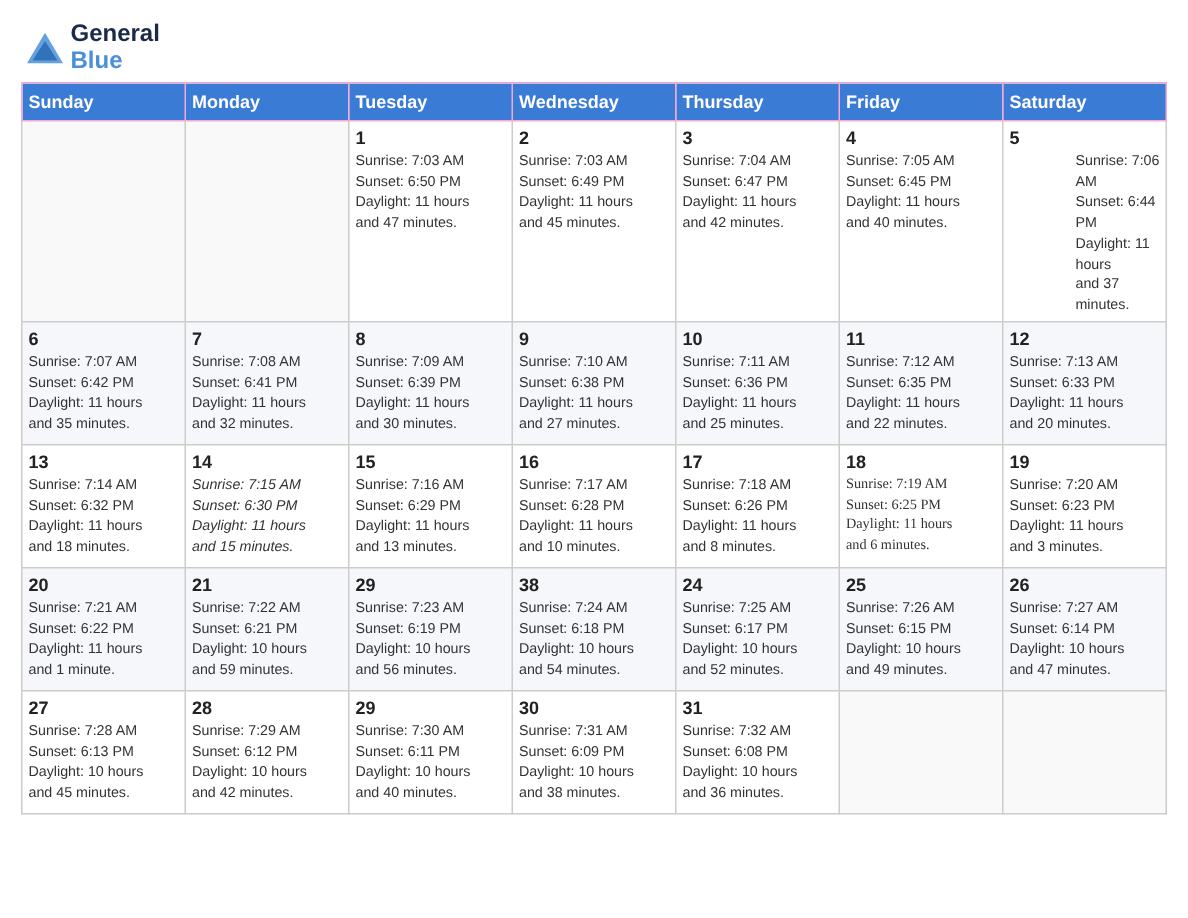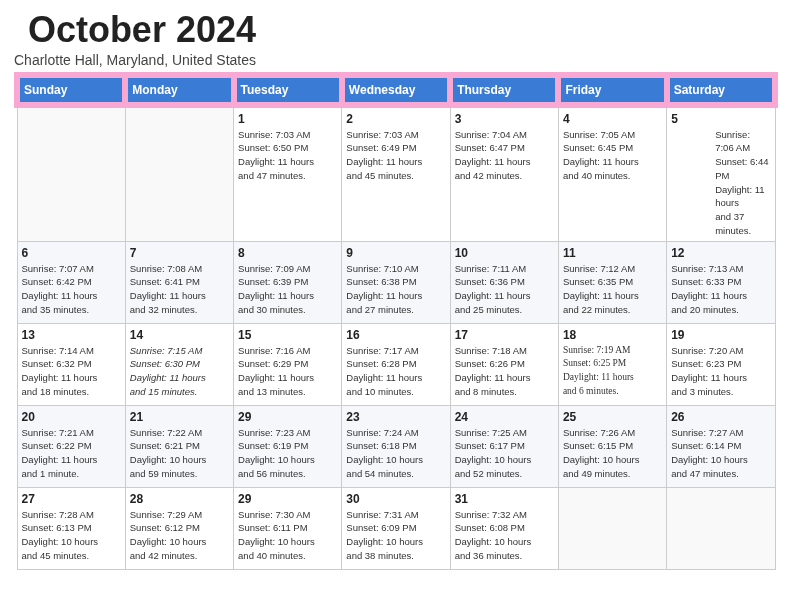--- a/index.html
+++ b/index.html
@@ -49,21 +49,21 @@
       border-collapse: collapse;
       table-layout: fixed;
     }
     .calendar thead tr th {
       background: #3a7bd5;
       color: #fff;
       font-size: 12px;
       font-weight: bold;
       padding: 5px 4px;
       text-align: left;
-      border: 6px solid #f9a8d4;
+      border: 1px solid #f9a8d4;
     }
     .calendar tbody tr td {
       border: 1px solid #ccc;
       vertical-align: top;
       padding: 4px 4px 3px 4px;
       font-size: 10px;
       color: #222;
       height: 82px;
       background: #fff;
     }
@@ -83,23 +83,29 @@
     }
     .empty-cell {
       background: #f9f9f9 !important;
     }
   </style>
 </head>
 <body>
 
 <div class="container">
   <div class="header-row">
-    <div class="title-block">
-      <div class="month-title">October 2024</div>
-      <div class="location">Charlotte Hall, Maryland, United States</div>
+    <div class="logo">
+      <svg class="logo-icon" viewBox="0 0 30 26">
+        <polygon points="15,2 28,24 2,24" fill="#4a90d9" opacity="0.85"></polygon>
+        <polygon points="15,8 24,22 6,22" fill="#1a5fa8" opacity="0.7"></polygon>
+      </svg>
+      <div style="margin-left:3px">
+        <div style="font-size:16px;font-weight:bold;color:#1a2a4a;line-height:1.15">General</div>
+        <div style="font-size:16px;font-weight:bold;color:#4a90d9;line-height:1.15">Blue</div>
+      </div>
     </div>
   </div>
 
   <table class="calendar">
     <thead>
       <tr>
 
       <th>Sunday</th>
           <th>Monday</th>
           <th>Tuesday</th>
@@ -267,21 +273,21 @@
 and 59 minutes.</div>
           </td>
           <td>
             <span class="day-num">29</span>
             <div class="day-detail" style="white-space: pre-line;">Sunrise: 7:23 AM
 Sunset: 6:19 PM
 Daylight: 10 hours
 and 56 minutes.</div>
           </td>
           <td>
-            <span class="day-num">23</span>
+            <span class="day-num">38</span>
             <div class="day-detail" style="white-space: pre-line;">Sunrise: 7:24 AM
 Sunset: 6:18 PM
 Daylight: 10 hours
 and 54 minutes.</div>
           </td>
           <td>
             <span class="day-num">24</span>
             <div class="day-detail" style="white-space: pre-line;">Sunrise: 7:25 AM
 Sunset: 6:17 PM
 Daylight: 10 hours

